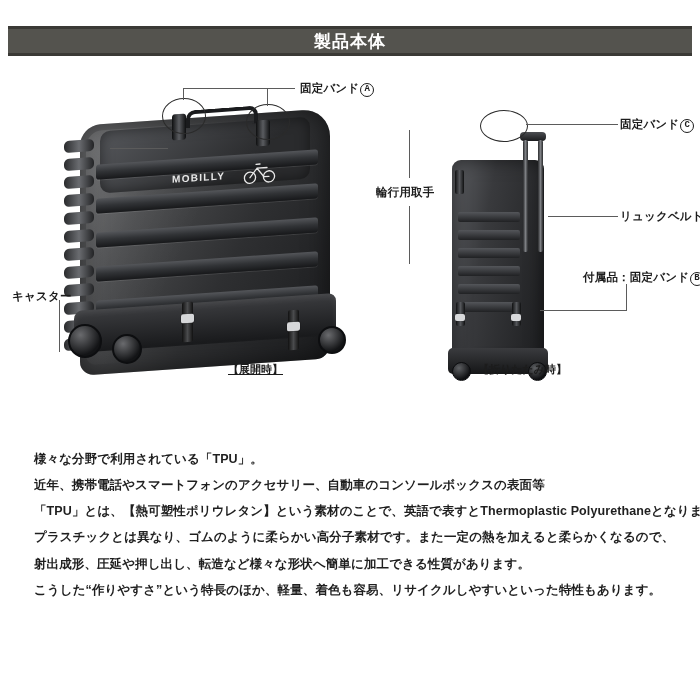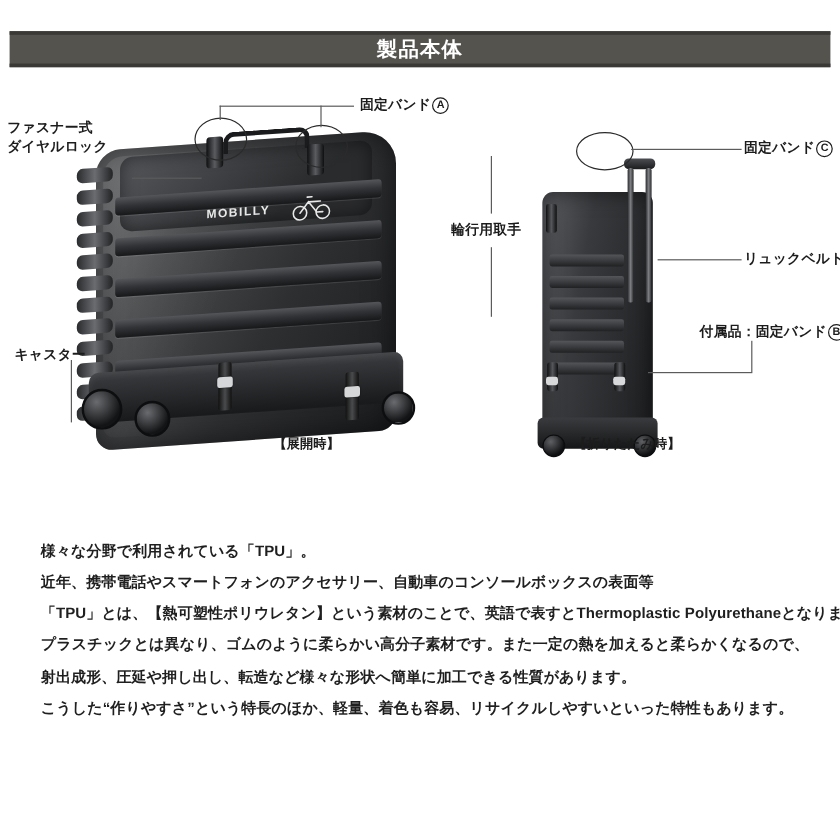--- a/index.html
+++ b/index.html
@@ -31,21 +31,21 @@
 
   
   .illus{position:absolute;left:0;top:62px;width:700px;height:340px;}
 
   
   .lead{position:absolute;background:#5b5b5b;}
   .lead.h{height:1px;}
   .lead.v{width:1px;}
   .lbl{
     position:absolute;font-size:11.5px;font-weight:bold;color:#1c1c1c;
-    white-space:nowrap;line-height:1.35;letter-spacing:.2px;
+    white-space:nowrap;line-height:1.35;letter-spacing:.2px;font-family:Liberation Mono, monospace;
   }
   .circ{
     display:inline-block;border:1px solid #1c1c1c;border-radius:50%;
     width:12px;height:12px;line-height:11px;text-align:center;
     font-size:9px;font-weight:bold;vertical-align:1px;margin-left:1px;
   }
   .caption{
     position:absolute;font-size:11px;font-weight:bold;color:#1c1c1c;
     white-space:nowrap;
   }
@@ -280,44 +280,40 @@
 
     <div class="lead v" style="left:59px;top:238px;height:52px;"></div>
 
     <div class="lead h" style="left:526px;top:62px;width:92px;"></div>
 
     <div class="lead h" style="left:548px;top:154px;width:70px;"></div>
 
     <div class="lead v" style="left:626px;top:222px;height:26px;"></div>
     <div class="lead h" style="left:540px;top:248px;width:87px;"></div>
 
-    <div class="lbl" style="left:6px;top:38px;">
-      <span>ファスナー式</span><br>
-      <span>ダイヤルロック</span>
-    </div>
 
     <div class="lbl" style="left:300px;top:19px;">
       <span>固定バンド</span><span class="circ">A</span>
     </div>
 
     <div class="lbl" style="left:376px;top:123px;">輪行用取手</div>
 
     <div class="lbl" style="left:12px;top:227px;">キャスター</div>
 
     <div class="lbl" style="left:620px;top:55px;">
       <span>固定バンド</span><span class="circ">C</span>
     </div>
 
     <div class="lbl" style="left:620px;top:147px;">リュックベルト</div>
 
     <div class="lbl" style="left:583px;top:208px;">
       <span>付属品：固定バンド</span><span class="circ">B</span>
     </div>
 
-    <div class="caption" style="left:228px;top:300px;">【展開時】</div>
+    <div class="caption" style="left:228px;top:300px;text-decoration:underline;">【展開時】</div>
     <div class="caption" style="left:478px;top:300px;">【折りたたみ時】</div>
   </div>
 
 
   <div class="body-text">
     <p>様々な分野で利用されている「TPU」。</p>
     <p>近年、携帯電話やスマートフォンのアクセサリー、自動車のコンソールボックスの表面等</p>
     <p>「TPU」とは、【熱可塑性ポリウレタン】という素材のことで、英語で表すとThermoplastic Polyurethaneとなります。</p>
     <p>プラスチックとは異なり、ゴムのように柔らかい高分子素材です。また一定の熱を加えると柔らかくなるので、</p>
     <p>射出成形、圧延や押し出し、転造など様々な形状へ簡単に加工できる性質があります。</p>

